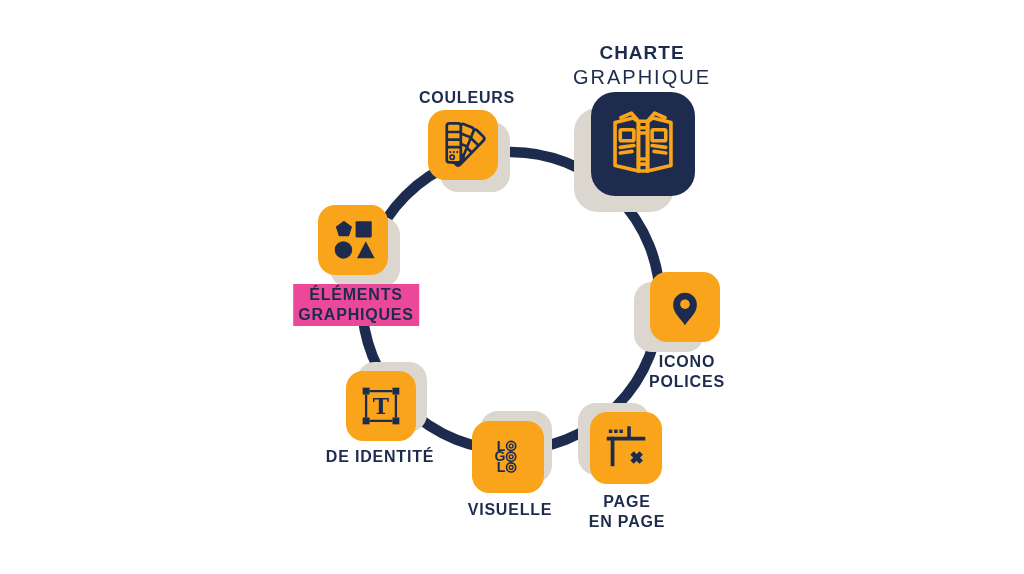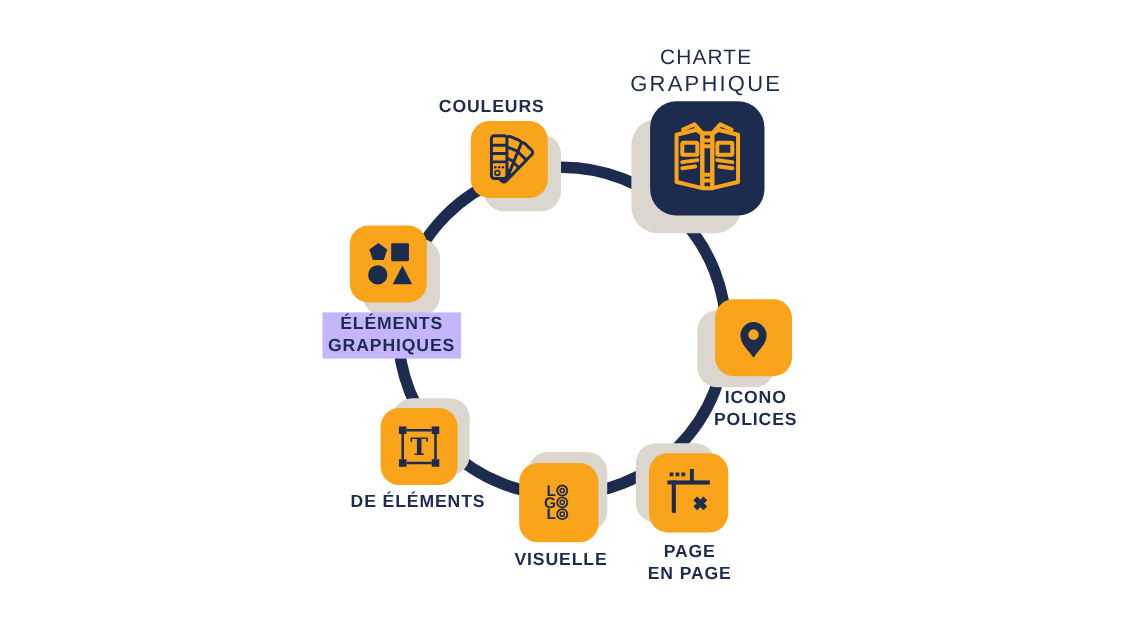--- a/index.html
+++ b/index.html
@@ -18,26 +18,26 @@
     position:absolute;background:var(--orange);border-radius:17px;z-index:3;
     display:flex;align-items:center;justify-content:center;
   }
   .tile.navy{background:var(--navy);border-radius:24px;}
   .node-label{
     position:absolute;z-index:4;transform:translateX(-50%);
     text-align:center;color:var(--navy);
     font-weight:700;font-size:16px;line-height:20px;letter-spacing:.8px;
     white-space:nowrap;
   }
-  .node-label.bg-white{background:#c4b5fd;padding:1px 5px;}
+  .node-label.bg-white{background:#ec4899;padding:1px 5px;}
   .charte-head{
     position:absolute;z-index:4;transform:translateX(-50%);
     text-align:center;color:var(--navy);white-space:nowrap;
   }
-  .charte-bold{font-weight:400;font-size:19px;letter-spacing:1px;}
+  .charte-bold{font-weight:700;font-size:19px;letter-spacing:1px;}
   .charte-light{font-weight:300;font-size:20px;letter-spacing:2px;margin-top:2px;}
   .center-block{
     position:absolute;z-index:4;transform:translateX(-50%);
     text-align:center;color:var(--navy);white-space:nowrap;
   }
   .center-title{font-weight:800;font-size:36px;letter-spacing:0px;line-height:38px;}
   .center-sub{font-weight:100;font-size:33px;letter-spacing:4px;line-height:36px;margin-top:2px;}
 </style>
 </head>
 <body>
@@ -64,21 +64,21 @@
         <path d="M9,12 h13 M9,19 h13 M9,26 h13" fill="none"></path>
       </g>
       <g fill="#1D2C4E">
         <circle cx="12.3" cy="30.5" r="1"></circle>
           <circle cx="15.5" cy="30.5" r="1"></circle>
           <circle cx="18.7" cy="30.5" r="1"></circle>
       </g>
       <circle cx="14" cy="35.3" r="2" fill="none" stroke="#1D2C4E" stroke-width="1.5"></circle>
     </svg>
   </div>
-  <div class="node-label" style="left:447px;top:88px">COULEURS</div>
+  <div class="node-label" style="left:467px;top:88px">COULEURS</div>
 
   <div class="charte-head" style="left:642px;top:42px">
     <div class="charte-bold">CHARTE</div>
     <div class="charte-light">GRAPHIQUE</div>
   </div>
   <div class="tile-shadow" style="left:574px;top:108px;width:100px;height:104px;border-radius:24px"></div>
   <div class="tile navy" style="left:591px;top:92px;width:104px;height:104px">
     <svg viewBox="0 0 60 60" width="78" height="78" fill="none" stroke="#F9A41A" stroke-width="2.8" stroke-linejoin="round" stroke-linecap="round">
       <path d="M26.5,13 L22.5,10 L8.5,13.5 L8.5,46.5 L26.5,50.8 Z"></path>
       <path d="M33.5,13 L37.5,10 L51.5,13.5 L51.5,46.5 L33.5,50.8 Z"></path>
@@ -114,21 +114,21 @@
       <g fill="#1D2C4E">
         <rect x="6.4" y="6.4" width="6.6" height="6.6"></rect>
         <rect x="35" y="6.4" width="6.6" height="6.6"></rect>
         <rect x="6.4" y="35" width="6.6" height="6.6"></rect>
         <rect x="35" y="35" width="6.6" height="6.6"></rect>
       </g>
       <text x="24" y="31.5" text-anchor="middle" font-family="DejaVu Serif, serif" font-weight="bold" font-size="21" fill="#1D2C4E">T</text>
     </svg>
   </div>
   <div class="node-label" style="left:380px;top:447px">
-    <div>DE ÉLÉMENTS</div>
+    <div>DE IDENTITÉ</div>
   </div>
 
   <div class="tile-shadow" style="left:480px;top:411px;width:72px;height:72px"></div>
   <div class="tile" style="left:472px;top:421px;width:72px;height:72px">
     <svg viewBox="0 0 48 48" width="50" height="50">
       <g font-family="Liberation Sans, sans-serif" font-weight="bold" font-size="13.5" fill="#1D2C4E" text-anchor="end">
         <text x="21.5" y="18">L</text>
         <text x="21.5" y="28.3">G</text>
         <text x="21.5" y="38.6">L</text>
       </g>

